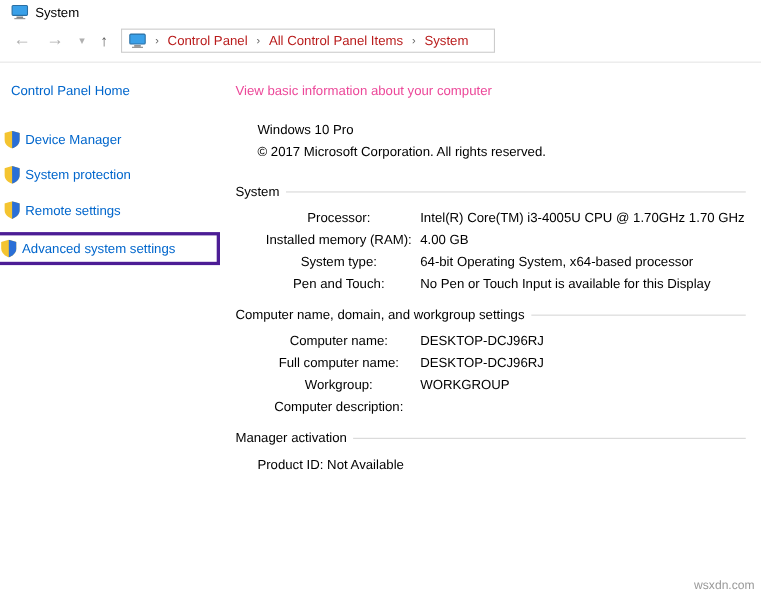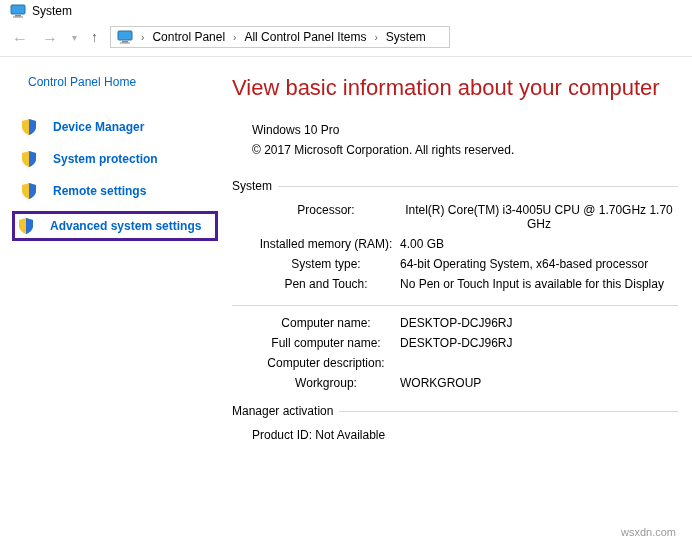--- a/index.html
+++ b/index.html
@@ -51,63 +51,62 @@
       display: flex;
       align-items: center;
       gap: 8px;
       border: 1px solid #cccccc;
       padding: 3px 6px;
       flex: 0 0 auto;
       min-width: 340px;
       font-size: 12px;
     }
     .bc-sep { color: #606060; font-size: 10px; }
-    .bc-item { color: #000000; }
+    .bc-item { color: #b91c1c; }
     .content {
       display: flex;
-      padding: 18px 14px 10px 18px;
+      padding: 18px 14px 10px 0;
     }
     .sidebar {
       width: 200px;
       flex-shrink: 0;
     }
     .cp-home {
       color: #0066cc;
       font-size: 12px;
       margin-bottom: 26px;
       margin-left: 10px;
     }
     .side-item {
       display: flex;
       align-items: center;
-      gap: 17px;
+      gap: 5px;
       margin: 0 0 8px 0;
       padding: 4px 4px;
       color: #0066cc;
       cursor: pointer;
-      font-weight: bold;
     }
     .side-item.highlighted {
       border: 3px solid #4c1d95;
       padding: 4px 6px 4px 4px;
       margin-left: -6px;
       align-items: center;
     }
     .shield-icon {
       width: 14px;
       height: 16px;
       flex-shrink: 0;
     }
     .main {
       flex: 1;
       padding-left: 14px;
     }
     .page-heading {
-      color: #b91c1c;
-      font-size: 22px;
+      color: #ec4899;
+      font-size: 12px;
       font-weight: 400;
       margin-bottom: 22px;
     }
     .section-title {
       color: #000;
       font-size: 12px;
       margin-bottom: 0;
       position: relative;
     }
     .section {
@@ -139,21 +138,21 @@
       margin-bottom: 10px;
     }
     .titled-line .section-title { flex-shrink: 0; padding-right: 6px;}
     .titled-line .tline {
       flex: 1;
       border-top: 1px solid #d8d8d8;
       height: 0;
     }
     .watermark {
       position: absolute;
-      right: 16px;
+      right: 6px;
       bottom: 6px;
       font-size: 11px;
       color: #999;
     }
   </style>
 </head>
 <body>
 
 <div class="window-title">
   <span class="monitor-icon">
@@ -259,37 +258,38 @@
         <div class="row-value">64-bit Operating System, x64-based processor</div>
       </div>
       <div class="section-row">
         <div class="row-label">Pen and Touch:</div>
         <div class="row-value">No Pen or Touch Input is available for this Display</div>
       </div>
     </div>
 
     <div class="section">
       <div class="titled-line">
+        <div class="section-title">Computer name, domain, and workgroup settings</div>
         <div class="tline"></div>
       </div>
       <div class="section-row">
         <div class="row-label">Computer name:</div>
         <div class="row-value">DESKTOP-DCJ96RJ</div>
       </div>
       <div class="section-row">
         <div class="row-label">Full computer name:</div>
         <div class="row-value">DESKTOP-DCJ96RJ</div>
       </div>
       <div class="section-row">
+        <div class="row-label">Workgroup:</div>
+        <div class="row-value">WORKGROUP</div>
+      </div>
+      <div class="section-row">
         <div class="row-label">Computer description:</div>
         <div class="row-value"></div>
-      </div>
-      <div class="section-row">
-        <div class="row-label">Workgroup:</div>
-        <div class="row-value">WORKGROUP</div>
       </div>
     </div>
 
     <div class="section">
       <div class="titled-line">
         <div class="section-title">Manager activation</div>
         <div class="tline"></div>
       </div>
       <div class="plain-text">Product ID:  Not Available</div>
     </div>

